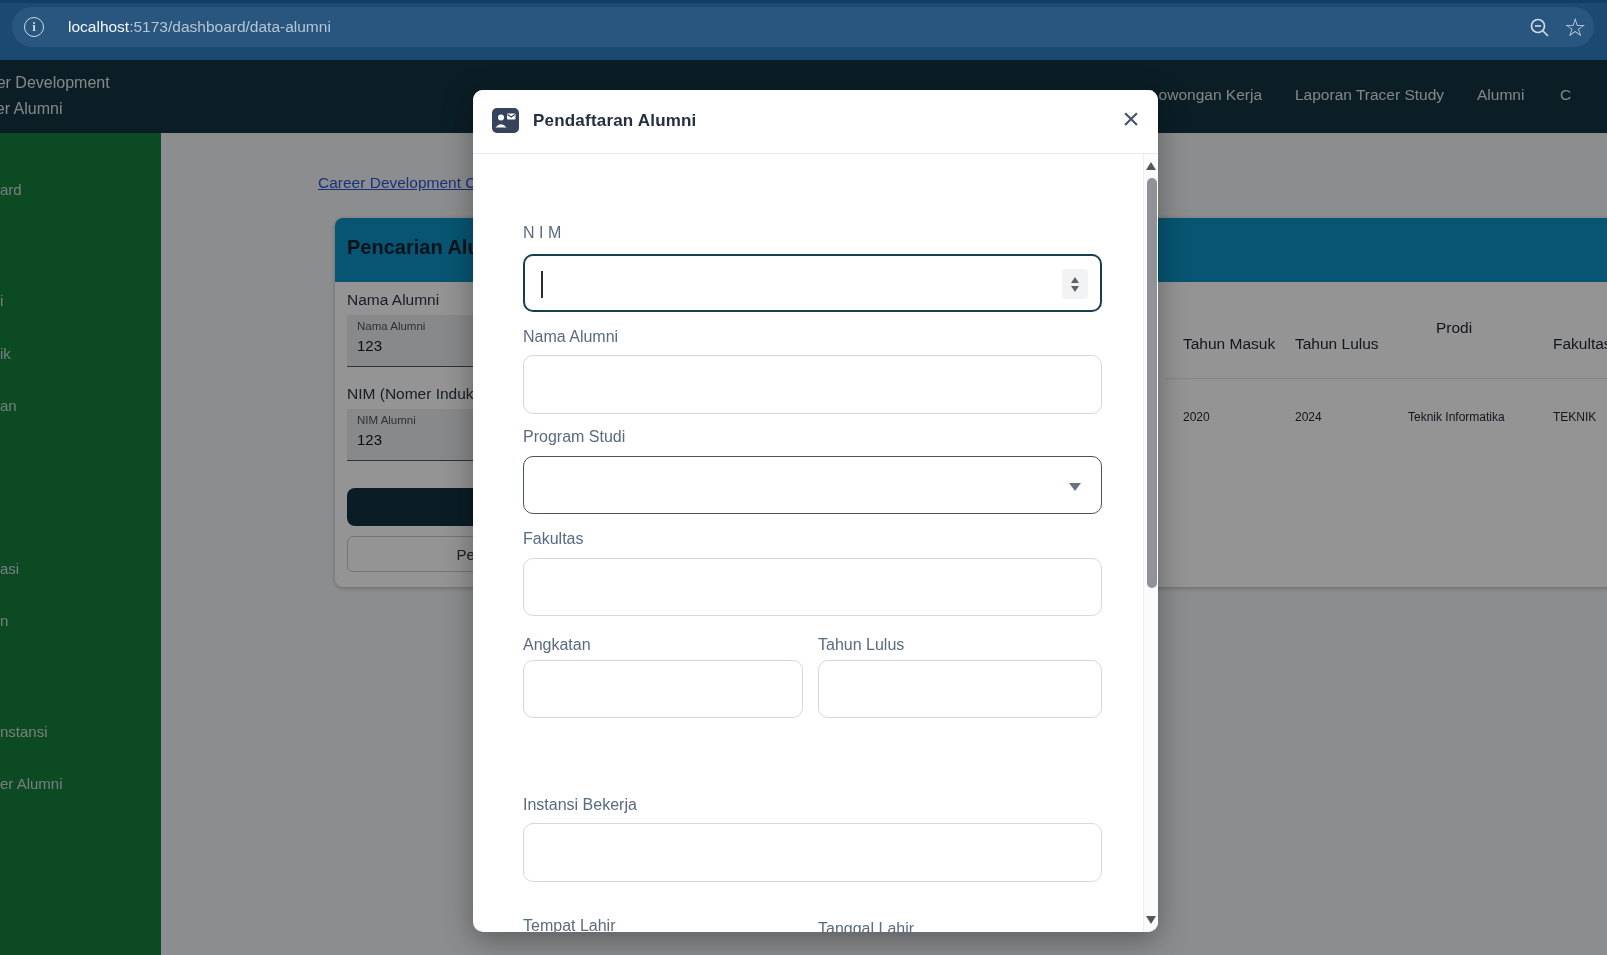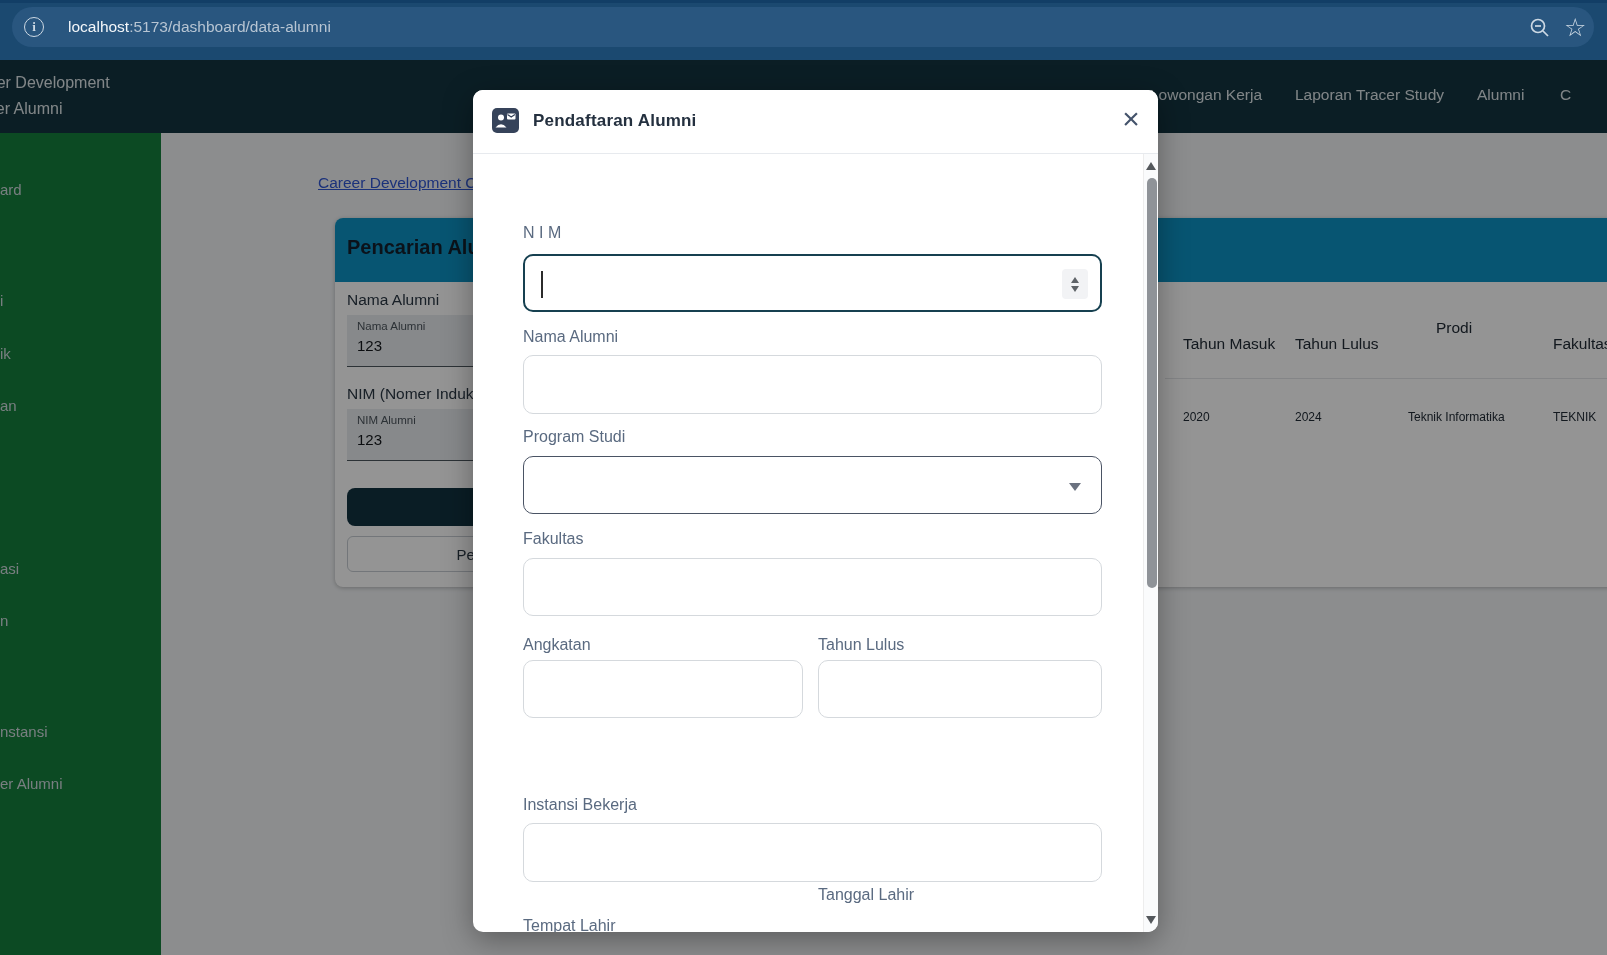--- a/index.html
+++ b/index.html
@@ -191,21 +191,21 @@
       <div class="abs m-input" style="top:570px;width:280px;"></div>
       <div class="abs m-label" style="left:345px;top:546px;">Tahun Lulus</div>
       <div class="abs m-input" style="left:345px;top:570px;width:284px;"></div>
 
 
       <div class="abs m-label" style="top:706px;">Instansi Bekerja</div>
       <div class="abs m-input" style="top:733px;height:59px;"></div>
 
 
       <div class="abs m-label" style="top:827px;">Tempat Lahir</div>
-      <div class="abs m-label" style="left:345px;top:796px;">Tanggal Lahir</div>
+      <div class="abs m-label" style="left:345px;top:830px;">Tanggal Lahir</div>
 
       <div class="abs m-scroll">
         <div class="sb-up"></div>
         <div class="m-thumb"></div>
         <div class="sb-dn"></div>
       </div>
     </div>
 
   </div>
 </div>

